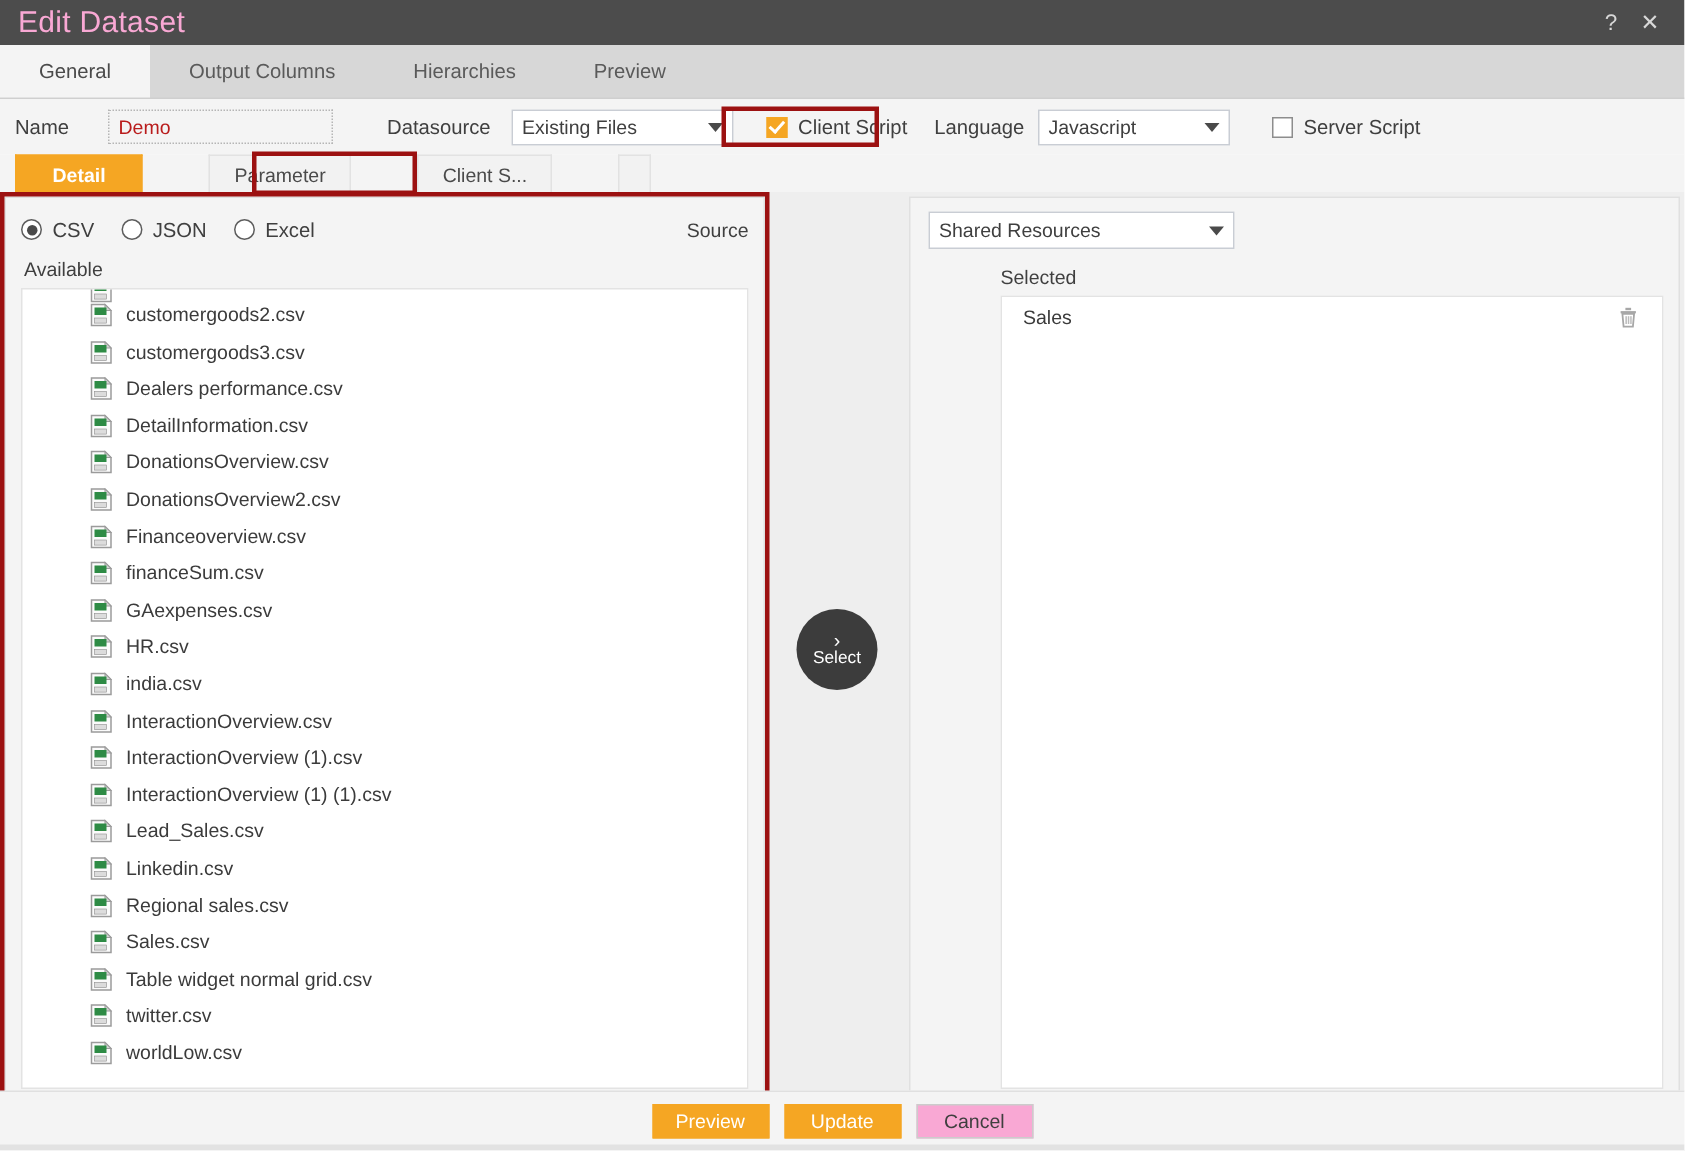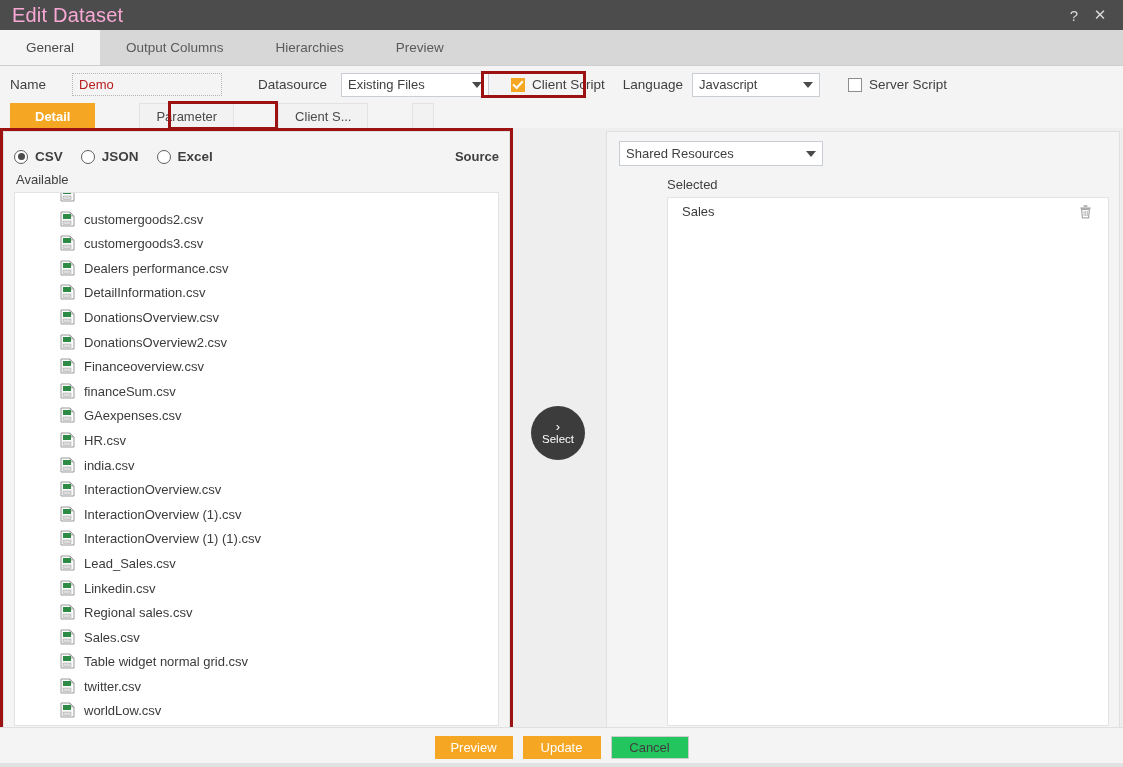--- a/index.html
+++ b/index.html
@@ -196,25 +196,24 @@
     height: 604px;
   }
   .left-panel {
     width: 507px;
     padding: 10px 10px 8px 10px;
     display: flex;
     flex-direction: column;
   }
   .radio-row {
     display: flex;
-    align-items: flex-end;
+    align-items: center;
     gap: 18px;
     position: relative;
     height: 22px;
-    font-weight: bold;
   }
   .radio-item {
     display: flex; align-items: center; gap: 7px;
     font-size: 13.5px; color: #3f3f3f;
     cursor: pointer;
   }
   .rb {
     width: 14px; height: 14px;
     border: 1.6px solid #5d5d5d;
     border-radius: 50%;
@@ -242,21 +241,21 @@
     flex: 1;
     background: #ffffff;
     border: 1px solid #e3e3e3;
     overflow: hidden;
     padding-top: 0px;
     position: relative;
   }
   .file-row {
     height: 24.6px;
     display: flex;
-    align-items: flex-end;
+    align-items: flex-start;
     gap: 9px;
     padding-left: 45px;
     font-size: 13px;
     color: #3b3b3b;
     cursor: pointer;
     white-space: nowrap;
   }
   .file-row.partial { height: 9px; overflow: hidden; align-items: flex-end; }
   .csv-icon { flex: none; display: block; }
 
@@ -341,21 +340,21 @@
   .btn {
     height: 23px;
     min-width: 78px;
     font-size: 13px;
     display: flex; align-items: center; justify-content: center;
     cursor: pointer;
     border: 1px solid transparent;
     padding: 0 14px;
   }
   .btn-primary { background: #f5a623; color: #ffffff; border-color: #f5a623; }
-  .btn-default { background: #22c55e; color: #3f3f3f; border-color: #cccccc; }
+  .btn-default { background: #f9a8d4; color: #3f3f3f; border-color: #cccccc; }
   .footer-strip {
     position: absolute;
     left: 0; right: 0; bottom: 0;
     height: 4px;
     background: #e2e2e2;
   }
 </style>
 </head>
 <body>
 

